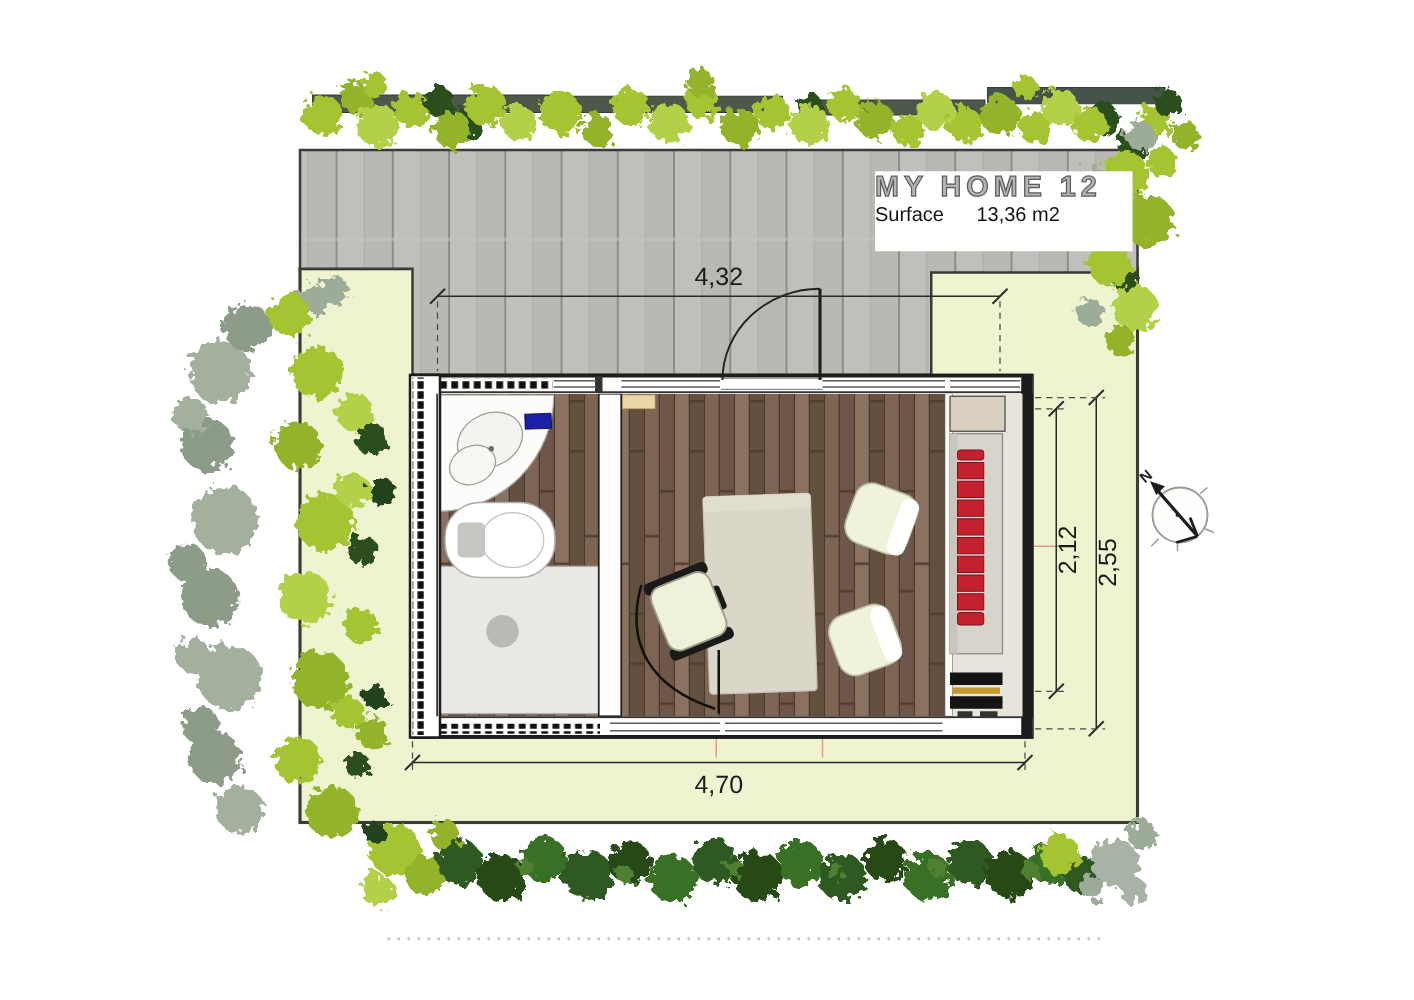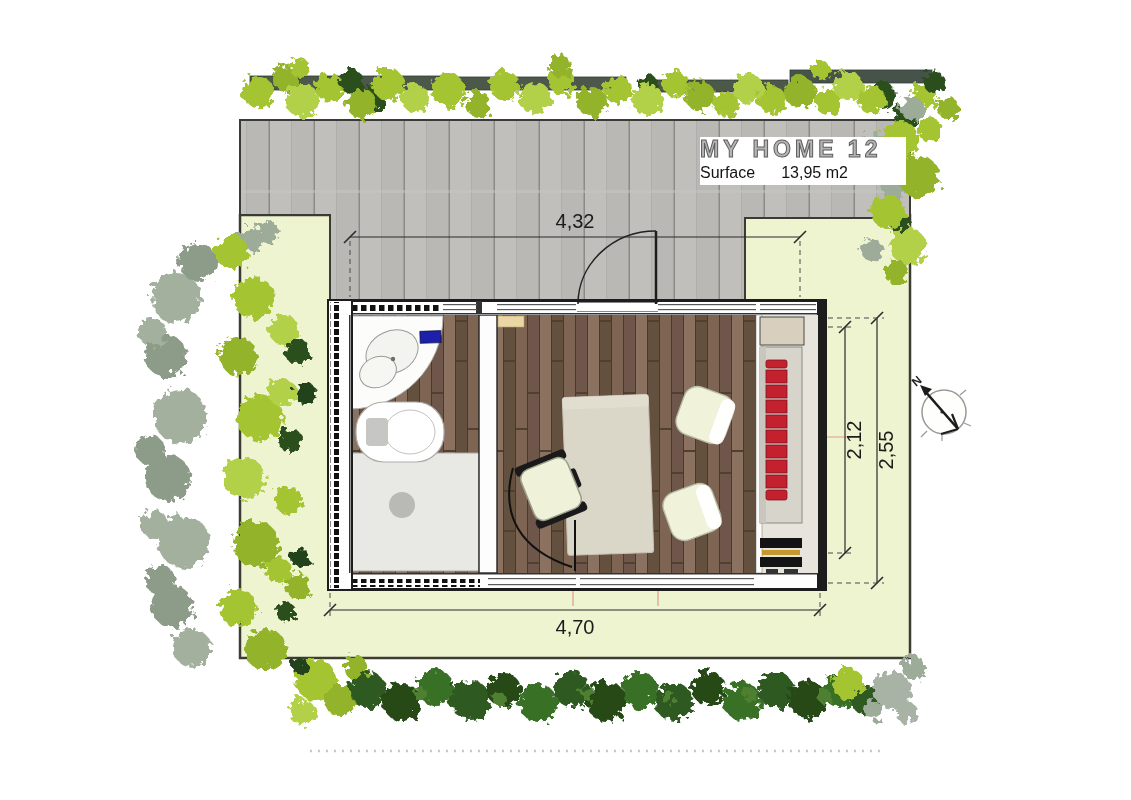--- a/index.html
+++ b/index.html
@@ -1,19 +1,19 @@
 <!DOCTYPE html>
 <html><head>
 <meta charset="utf-8">
 <style>
   html,body{margin:0;padding:0;background:#ffffff;}
   .stage{position:relative;width:1131px;height:800px;background:#ffffff;overflow:hidden;
          font-family:"Liberation Sans",sans-serif;}
   .stage svg{position:absolute;left:0;top:0;}
-  .title-block{position:absolute;left:700px;top:137px;width:206px;height:48px;background:#ffffff;
+  .title-block{position:absolute;left:700px;top:137px;width:206px;height:64px;background:#ffffff;
 '
                display:flex;flex-direction:column;align-items:center;justify-content:center;z-index:2;}
   .title-deco{font-size:23px;font-weight:bold;letter-spacing:4px;color:#b5b5b5;
               -webkit-text-stroke:1px #5e5e5e;line-height:1.05;}
   .surface-line{font-size:16px;color:#141414;display:flex;gap:26px;margin-top:3px;}
   .dim-text{font-size:20px;fill:#1b1b1b;font-family:"Liberation Sans",sans-serif;}
   .wall{stroke:#1d1d1d;}
   .dimline{stroke:#2a2a2a;stroke-width:1.2;}
   .dimtick{stroke:#2a2a2a;stroke-width:1.6;}
   .dimext{stroke:#4a4a4a;stroke-width:1;stroke-dasharray:5 4;}
@@ -384,16 +384,16 @@
         <circle cx="914" cy="668" r="12" fill="#9dab99"></circle>
     <circle cx="906" cy="712" r="11" fill="#a9b3a5"></circle>
         <circle cx="874" cy="710" r="10" fill="#9dab99"></circle>
   </g>
 </svg>
 
 <div class="title-block">
   <div class="title-deco">MY HOME 12</div>
   <div class="surface-line">
     <span>Surface</span>
-    <span>13,95 m2</span>
+    <span>13,36 m2</span>
   </div>
 </div>
 </div>
 
 </body></html>

